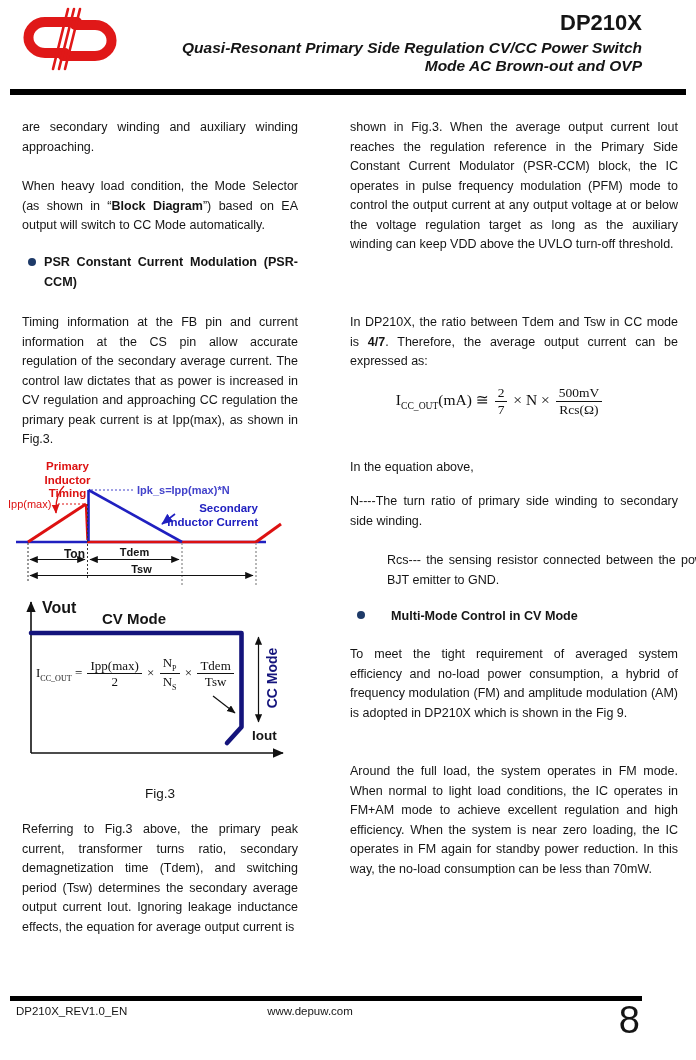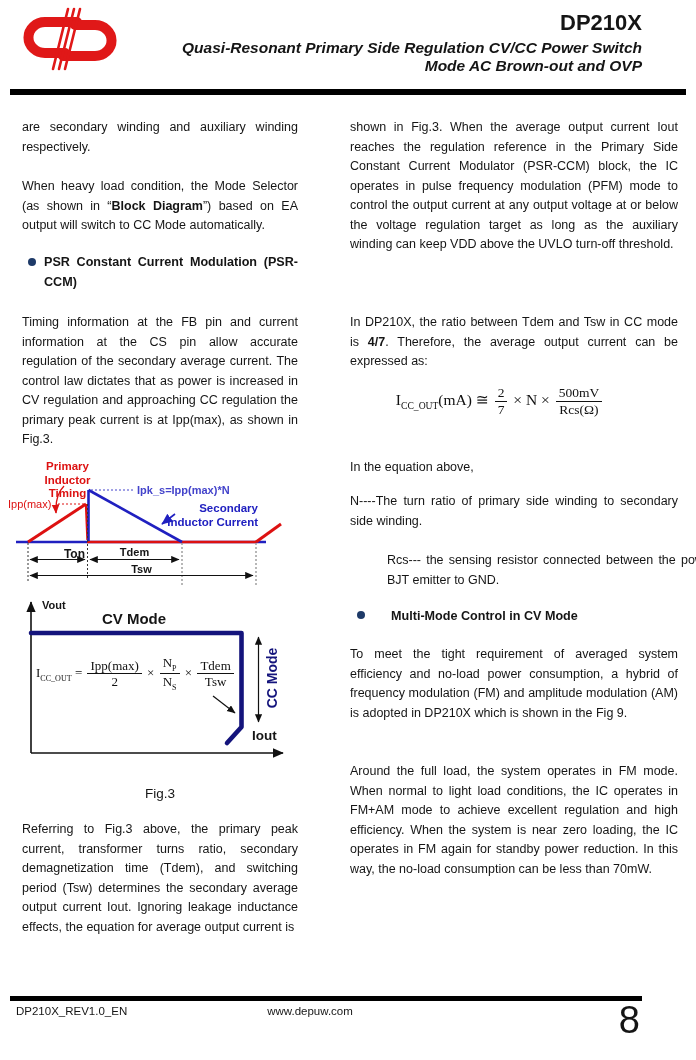--- a/index.html
+++ b/index.html
@@ -32,21 +32,21 @@
   .flbl{position:absolute;white-space:nowrap;}
   .lbl-primary{left:25px;top:5px;width:85px;text-align:center;color:#dd1111;font-weight:bold;
                font-size:11.5px;line-height:13.5px;white-space:normal;}
   .lbl-ipp{left:8px;top:43px;color:#dd1111;font-size:11px;}
   .lbl-ipk{left:137px;top:29px;color:#4343cb;font-size:11px;font-weight:600;}
   .lbl-secondary{left:162px;top:47px;width:96px;text-align:right;color:#2020c0;font-weight:bold;
                  font-size:11.5px;line-height:13.5px;white-space:normal;}
   .lbl-ton{left:29px;top:92px;width:56px;text-align:right;font-weight:bold;font-size:12px;}
   .lbl-tdem{left:90px;top:91px;width:89px;text-align:center;font-weight:bold;font-size:11px;}
   .lbl-tsw{left:30px;top:108px;width:223px;text-align:center;font-weight:bold;font-size:11px;}
-  .lbl-vout{left:42px;top:144px;font-weight:bold;font-size:11px;}
+  .lbl-vout{left:42px;top:144px;font-weight:bold;font-size:16px;}
   .lbl-cvmode{left:78px;top:155px;width:112px;text-align:center;font-weight:bold;font-size:15px;}
   .lbl-ccmode{left:227px;top:215px;width:90px;height:16px;text-align:center;font-weight:bold;
               font-size:14px;color:#14147c;transform:rotate(-90deg);}
   .lbl-iout{left:252px;top:273px;font-weight:bold;font-size:13.5px;}
   .fig-eq{left:36px;top:200px;width:195px;font-size:13px;white-space:nowrap;}
   .fig-caption{position:absolute;left:22px;top:786px;width:276px;text-align:center;font-size:13.5px;}
   
   .ftr-rule{position:absolute;left:10px;top:996px;width:632px;height:5px;background:#000;}
   .ftr-doc{position:absolute;left:16px;top:1005px;font-size:11.5px;}
   .ftr-web{position:absolute;left:230px;top:1005px;width:160px;text-align:center;font-size:11.5px;}
@@ -67,21 +67,21 @@
         <line x1="67" y1="3" x2="52" y2="63"></line>
       </g>
     </g>
   </svg>
   <div class="hdr-part">DP210X</div>
   <div class="hdr-sub" style="top:39px;">Quasi-Resonant Primary Side Regulation CV/CC Power Switch</div>
   <div class="hdr-sub" style="top:57px;">Mode AC Brown-out and OVP</div>
   <div class="hdr-rule"></div>
 </div>
 
-<div class="p lcol" style="top:118px;">are secondary winding and auxiliary winding respectively.</div>
+<div class="p lcol" style="top:118px;">are secondary winding and auxiliary winding approaching.</div>
 
 <div class="p lcol" style="top:177px;"><span>When heavy load condition, the Mode Selector (as shown in “</span><span class="bold">Block Diagram</span><span>”) based on EA output will switch to CC Mode automatically.</span></div>
 
 <div class="p lcol hd" style="top:252px;">
   <span class="bullet"></span>
   <div class="hd-text">PSR Constant Current Modulation (PSR-CCM)</div>
 </div>
 
 <div class="p lcol" style="top:313px;">Timing information at the FB pin and current information at the CS pin allow accurate regulation of the secondary average current. The control law dictates that as power is increased in CV regulation and approaching CC regulation the primary peak current is at Ipp(max), as shown in Fig.3.</div>
 

